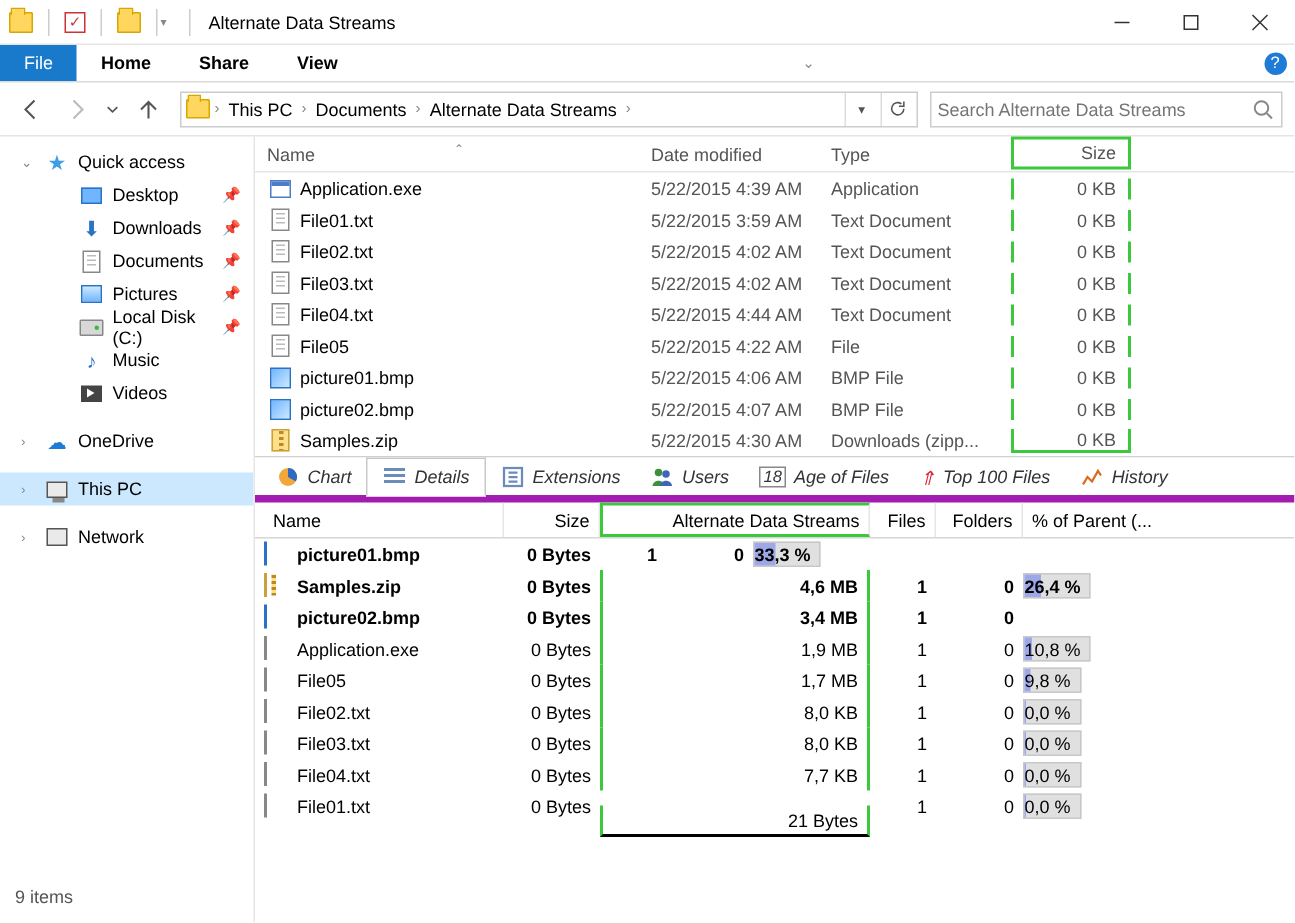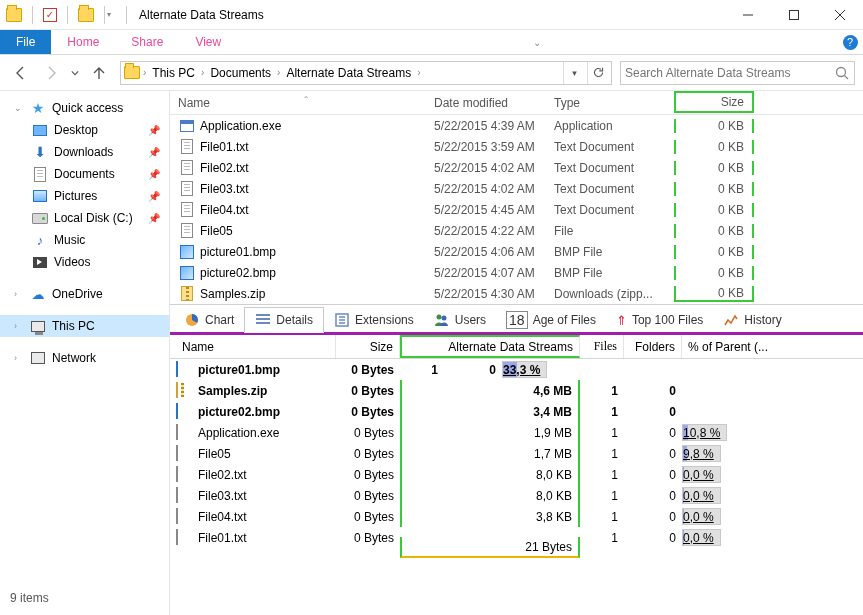--- a/index.html
+++ b/index.html
@@ -12,21 +12,21 @@
   .titlebar .qat .folder-ico::before{content:"";position:absolute;top:-4px;left:0;width:8px;height:4px;background:#FFD75E;border:1px solid #d9a500;border-bottom:none;border-radius:1px 1px 0 0;}
   .titlebar .sep { width:1px; height:18px; background:#ccc; margin:0 4px;}
   .titlebar .title { padding-left:8px; font-size:12px; }
   .titlebar .winbtns { margin-left:auto; display:flex; }
   .titlebar .winbtn { width:46px; height:30px; display:flex; align-items:center; justify-content:center; color:#555;}
   .titlebar .winbtn svg{width:12px;height:12px;stroke:#333;stroke-width:1;fill:none;}
 
   
   .ribbon { height:25px; display:flex; align-items:stretch; border-bottom:1px solid #d9d9d9; font-size:12px; }
   .ribbon .file-tab { background:#1979CA; color:#fff; padding:0 16px; display:flex;align-items:center;}
-  .ribbon .rtab { padding:0 16px; display:flex;align-items:center; color:#ec4899;}
+  .ribbon .rtab { padding:0 16px; display:flex;align-items:center; color:#000000;font-weight:bold;}
   .ribbon .help { margin-left:auto; width:26px; display:flex;align-items:center;justify-content:center;}
   .ribbon .help .q{width:15px;height:15px;border-radius:50%;background:#1e7cd6;color:#fff;font-size:11px;display:flex;align-items:center;justify-content:center;}
 
   
   .navbar { height:36px; display:flex; align-items:center; gap:4px; padding:0 8px; border-bottom:1px solid #e5e5e5;}
   .navbtn { width:26px;height:26px; display:flex;align-items:center;justify-content:center;color:#555;}
   .navbtn svg{width:16px;height:16px;stroke:#555;stroke-width:1.4;fill:none;}
   .navbtn.disabled svg{stroke:#bbb;}
   .breadcrumb { flex:1; height:24px; border:1px solid #ccc; display:flex;align-items:center; padding:0 2px; margin:0 4px; gap:2px;}
   .breadcrumb .ico{width:18px;height:18px;display:flex;align-items:center;justify-content:center;}
@@ -37,21 +37,21 @@
   .searchbox{width:235px;height:24px;border:1px solid #ccc;display:flex;align-items:center;padding:0 4px;color:#777;}
   .searchbox input{border:none;outline:none;flex:1;font-size:12px;color:#737373;}
   .searchbox .sicon{width:16px;height:16px;}
 
   
   .body { display:flex; height: calc(615px - 30px - 25px - 36px); }
 
   
   .tree { width:170px; border-right:1px solid #e5e5e5; padding:6px 0; overflow:hidden;}
   .tree .node{display:flex;align-items:center;gap:6px;height:22px;padding:0 8px 0 14px;}
-  .tree .node.lvl2{padding-left:32px;align-items:center;}
+  .tree .node.lvl2{padding-left:53px;align-items:center;}
   .tree .node .exp{width:10px;color:#888;font-size:9px;}
   .tree .node.selected{background:#CCE8FF;}
   .tree .node .ico{width:16px;height:16px;display:flex;align-items:center;justify-content:center;}
   .tree .node .pin{margin-left:auto;color:#7a7a7a;font-size:10px;}
   .tree .spacer{height:10px;}
   .statusbar{position:absolute;bottom:4px;left:10px;color:#555;}
   .treewrap{position:relative;height:100%;}
 
   
   .main { flex:1; display:flex; flex-direction:column; }
@@ -71,46 +71,46 @@
   .filelist .row .ico{width:18px;height:16px;margin-right:4px;display:flex;align-items:center;justify-content:center;}
   .size-col-wrap{border-left:2px solid #3BC83B;border-right:2px solid #3BC83B;}
   .size-col-wrap.last{border-bottom:2px solid #3BC83B;}
   .filelist .row .c-name{flex:0 0 256px;display:flex;align-items:center;}
   .filelist .row .c-date{flex:0 0 120px;color:#555;}
   .filelist .row .c-type{flex:0 0 120px;color:#555;}
   .filelist .row .c-size{flex:0 0 80px;text-align:right;padding-right:8px;color:#555;}
 
   
   .lower{border-top:1px solid #d0d0d0;display:flex;flex-direction:column;flex:1;}
-  .tabs{display:flex;align-items:flex-end;height:30px;background:#fff;border-bottom:3px solid #a21caf;padding-left:4px;gap:0;}
+  .tabs{display:flex;align-items:flex-end;height:30px;background:#fff;border-bottom:5px solid #a21caf;padding-left:4px;gap:0;font-style:italic;}
   .tab{display:flex;align-items:center;gap:5px;padding:0 10px;height:26px;color:#333;position:relative;bottom:-1px;}
   .tab.active{border:1px solid #c9c9c9;border-bottom:1px solid #fff;background:#fff;}
   .tab .ticon{width:16px;height:16px;}
 
   .details{flex:1;overflow:hidden;}
   .details .dhdr{display:flex;height:24px;align-items:center;border-bottom:1px solid #d6d6d6;padding-left:6px;}
   .details .dhdr .dcol{border-right:1px solid #e5e5e5;height:100%;display:flex;align-items:center;padding:0 6px;}
   .d-name{flex:0 0 160px;}
   .d-size{flex:0 0 64px;justify-content:flex-end;}
   .d-ads{flex:0 0 180px;justify-content:flex-end;}
-  .d-files{flex:0 0 44px;justify-content:flex-end;font-family:Liberation Serif, serif;}
+  .d-files{flex:0 0 44px;justify-content:flex-end;}
   .d-folders{flex:0 0 58px;justify-content:flex-end;}
   .d-pct{flex:1;}
   .d-ads.green-box{border:2px solid #3BC83B;}
   .details .drow{display:flex;height:21px;align-items:center;padding-left:6px;}
   .details .drow.bold{font-weight:700;}
   .details .drow .ico{width:16px;height:16px;margin-right:6px;}
   .details .drow .c{display:flex;align-items:center;}
   .c-dname{flex:0 0 160px;}
   .c-dsize{flex:0 0 64px;justify-content:flex-end;padding-right:6px;}
   .c-dads{flex:0 0 180px;justify-content:flex-end;padding-right:6px;border-left:2px solid #3BC83B;border-right:2px solid #3BC83B;height:100%;}
-  .c-dads.last{border-bottom:2px solid #eab308;margin-top:20px;}
+  .c-dads.last{border-bottom:2px solid #000000;margin-top:20px;}
   .c-dfiles{flex:0 0 44px;justify-content:flex-end;padding-right:6px;}
   .c-dfolders{flex:0 0 58px;justify-content:flex-end;padding-right:6px;}
-  .c-pct{flex:1;padding-right:4px;text-decoration:underline;}
+  .c-pct{flex:1;padding-right:4px;}
   .pctbar{position:relative;height:17px;background:#E0E0E0;border:1px solid #c8c8c8;display:flex;align-items:center;justify-content:flex-end;padding-right:6px;}
   .pctbar .fill{position:absolute;left:0;top:0;bottom:0;background:#9DA8E8;}
   .pctbar span{position:relative;z-index:1;}
 
   
   .ico-folder{width:16px;height:13px;background:#FFD75E;border:1px solid #d9a500;border-radius:1px;position:relative;}
   .ico-folder::before{content:"";position:absolute;top:-4px;left:0;width:7px;height:4px;background:#FFD75E;border:1px solid #d9a500;border-bottom:none;border-radius:1px 1px 0 0;}
   .ico-doc{width:12px;height:15px;border:1px solid #888;background:#fff;position:relative;}
   .ico-doc::after{content:"";position:absolute;top:2px;left:2px;right:2px;height:1px;background:#bbb;box-shadow:0 3px 0 #bbb,0 6px 0 #bbb;}
   .ico-bmp{width:14px;height:14px;border:1px solid #2a72c4;background:linear-gradient(135deg,#6fb6ff,#cde9ff);}
@@ -371,21 +371,21 @@
             <div class="c-type">Text Document</div>
             <div class="c-size size-col-wrap">0 KB</div>
           </div>
           <div class="row">
             <div class="c-name">
               <span class="ico">
                 <span class="ico-doc"></span>
               </span>
               <span>File04.txt</span>
             </div>
-            <div class="c-date">5/22/2015 4:45 AM</div>
+            <div class="c-date">5/22/2015 4:44 AM</div>
             <div class="c-type">Text Document</div>
             <div class="c-size size-col-wrap">0 KB</div>
           </div>
           <div class="row">
             <div class="c-name">
               <span class="ico">
                 <span class="ico-doc"></span>
               </span>
               <span>File05</span>
             </div>
@@ -456,21 +456,21 @@
         <div class="tab">
             <svg class="ticon" viewBox="0 0 16 16">
               <circle cx="5" cy="5" r="2.5" fill="#3d8f3d"></circle>
               <circle cx="10" cy="6" r="2.5" fill="#3d66b5"></circle>
               <path d="M1 14c0-2 2-3.5 4-3.5s4 1.5 4 3.5" fill="#3d8f3d"></path>
               <path d="M6 14c0-2 2-3.5 4-3.5s4 1.5 4 3.5" fill="#3d66b5"></path>
             </svg>
             <span>Users</span>
           </div>
         <div class="tab">
-            <span style="border:1px solid #888;padding:0 2px;font-size:14px;">18</span>
+            <span style="border:1px solid #888;padding:0 2px;font-size:11px;">18</span>
             <span>Age of Files</span>
           </div>
         <div class="tab">
             <span style="color:#d23;font-size:13px;">⇑</span>
             <span>Top 100 Files</span>
           </div>
         <div class="tab">
             <svg class="ticon" viewBox="0 0 16 16" fill="none" stroke="#d86b1f" stroke-width="1.5">
               <path d="M2 13 L5 8 L8 11 L12 4 L14 7"></path>
             </svg>
@@ -504,20 +504,26 @@
             </div>
             <div class="drow bold">
               <div class="c c-dname">
                 <span class="ico"><span class="ico-zip"></span></span>
                 <span>Samples.zip</span>
               </div>
               <div class="c c-dsize">0 Bytes</div>
               <div class="c c-dads">4,6 MB</div>
               <div class="c c-dfiles">1</div>
               <div class="c c-dfolders">0</div>
+              <div class="c c-pct">
+                <div class="pctbar">
+                  <div class="fill" style="width:26.4%"></div>
+                  <span>26,4 %</span>
+                </div>
+              </div>
             </div>
             <div class="drow bold">
               <div class="c c-dname">
                 <span class="ico"><span class="ico-bmp"></span></span>
                 <span>picture02.bmp</span>
               </div>
               <div class="c c-dsize">0 Bytes</div>
               <div class="c c-dads">3,4 MB</div>
               <div class="c c-dfiles">1</div>
               <div class="c c-dfolders">0</div>
@@ -585,21 +591,21 @@
                   <span>0,0 %</span>
                 </div>
               </div>
             </div>
             <div class="drow">
               <div class="c c-dname">
                 <span class="ico"><span class="ico-doc"></span></span>
                 <span>File04.txt</span>
               </div>
               <div class="c c-dsize">0 Bytes</div>
-              <div class="c c-dads">3,8 KB</div>
+              <div class="c c-dads">7,7 KB</div>
               <div class="c c-dfiles">1</div>
               <div class="c c-dfolders">0</div>
               <div class="c c-pct">
                 <div class="pctbar">
                   <div class="fill" style="width:0.5%"></div>
                   <span>0,0 %</span>
                 </div>
               </div>
             </div>
             <div class="drow">

